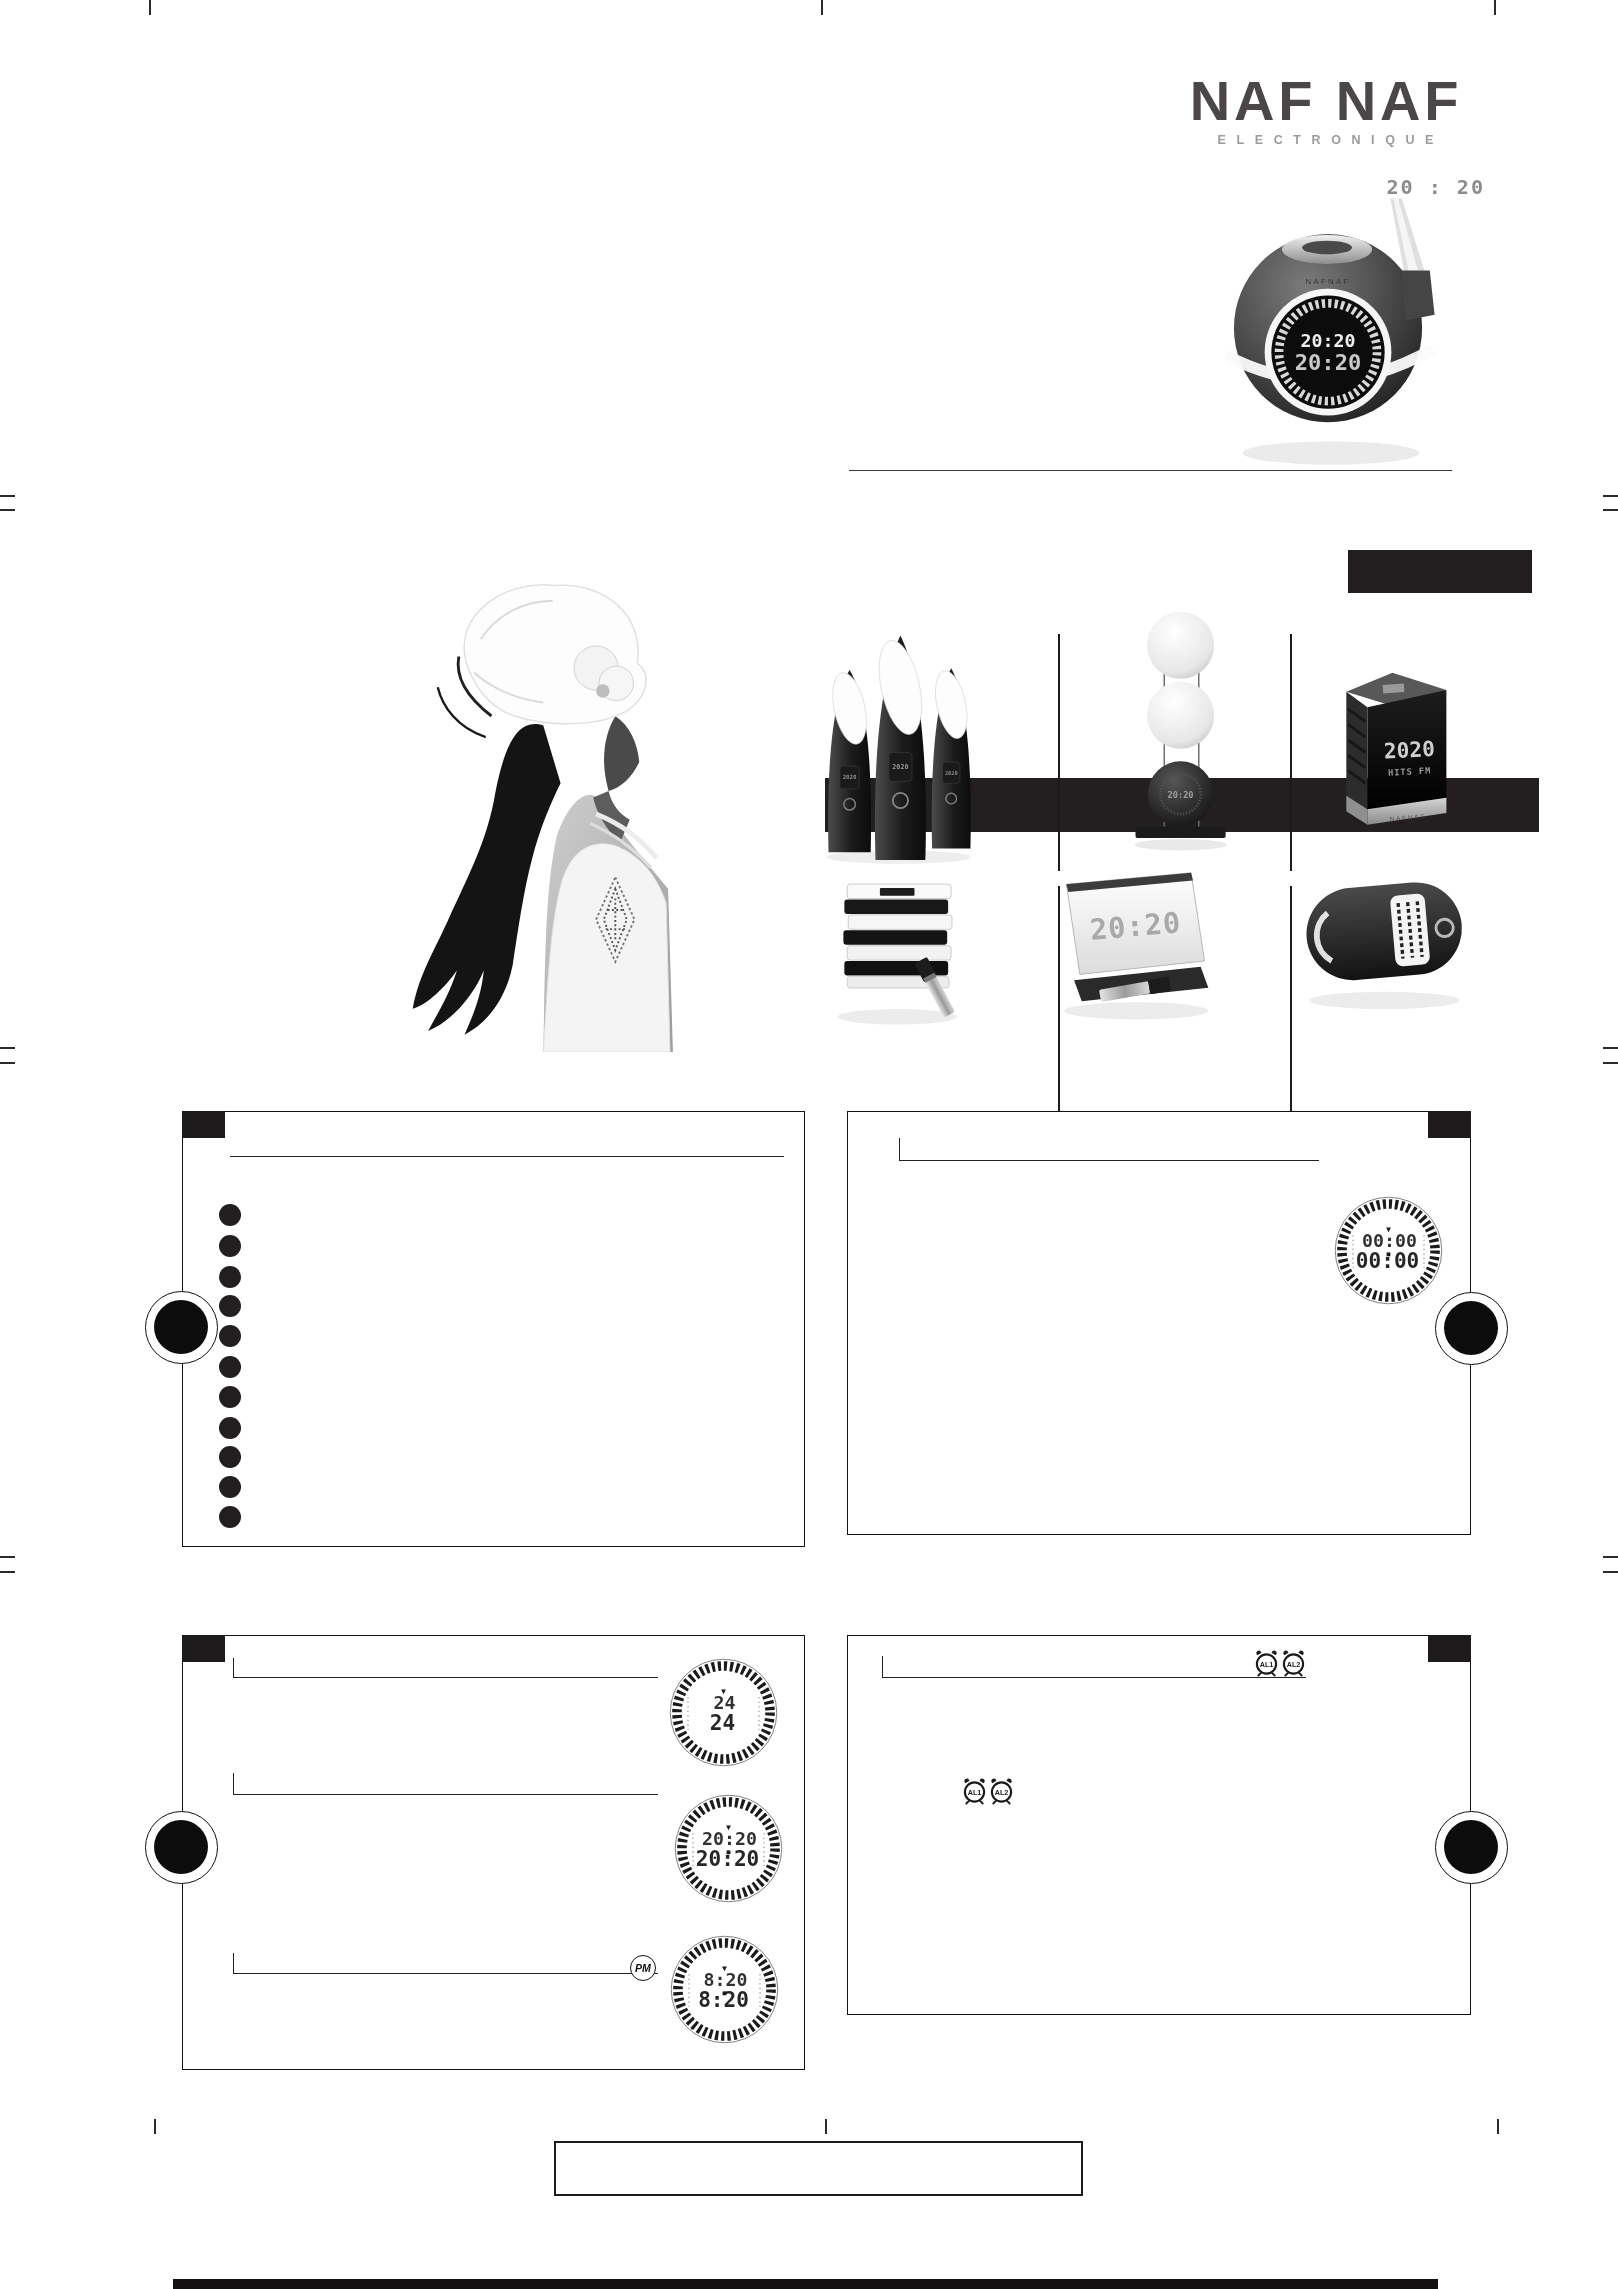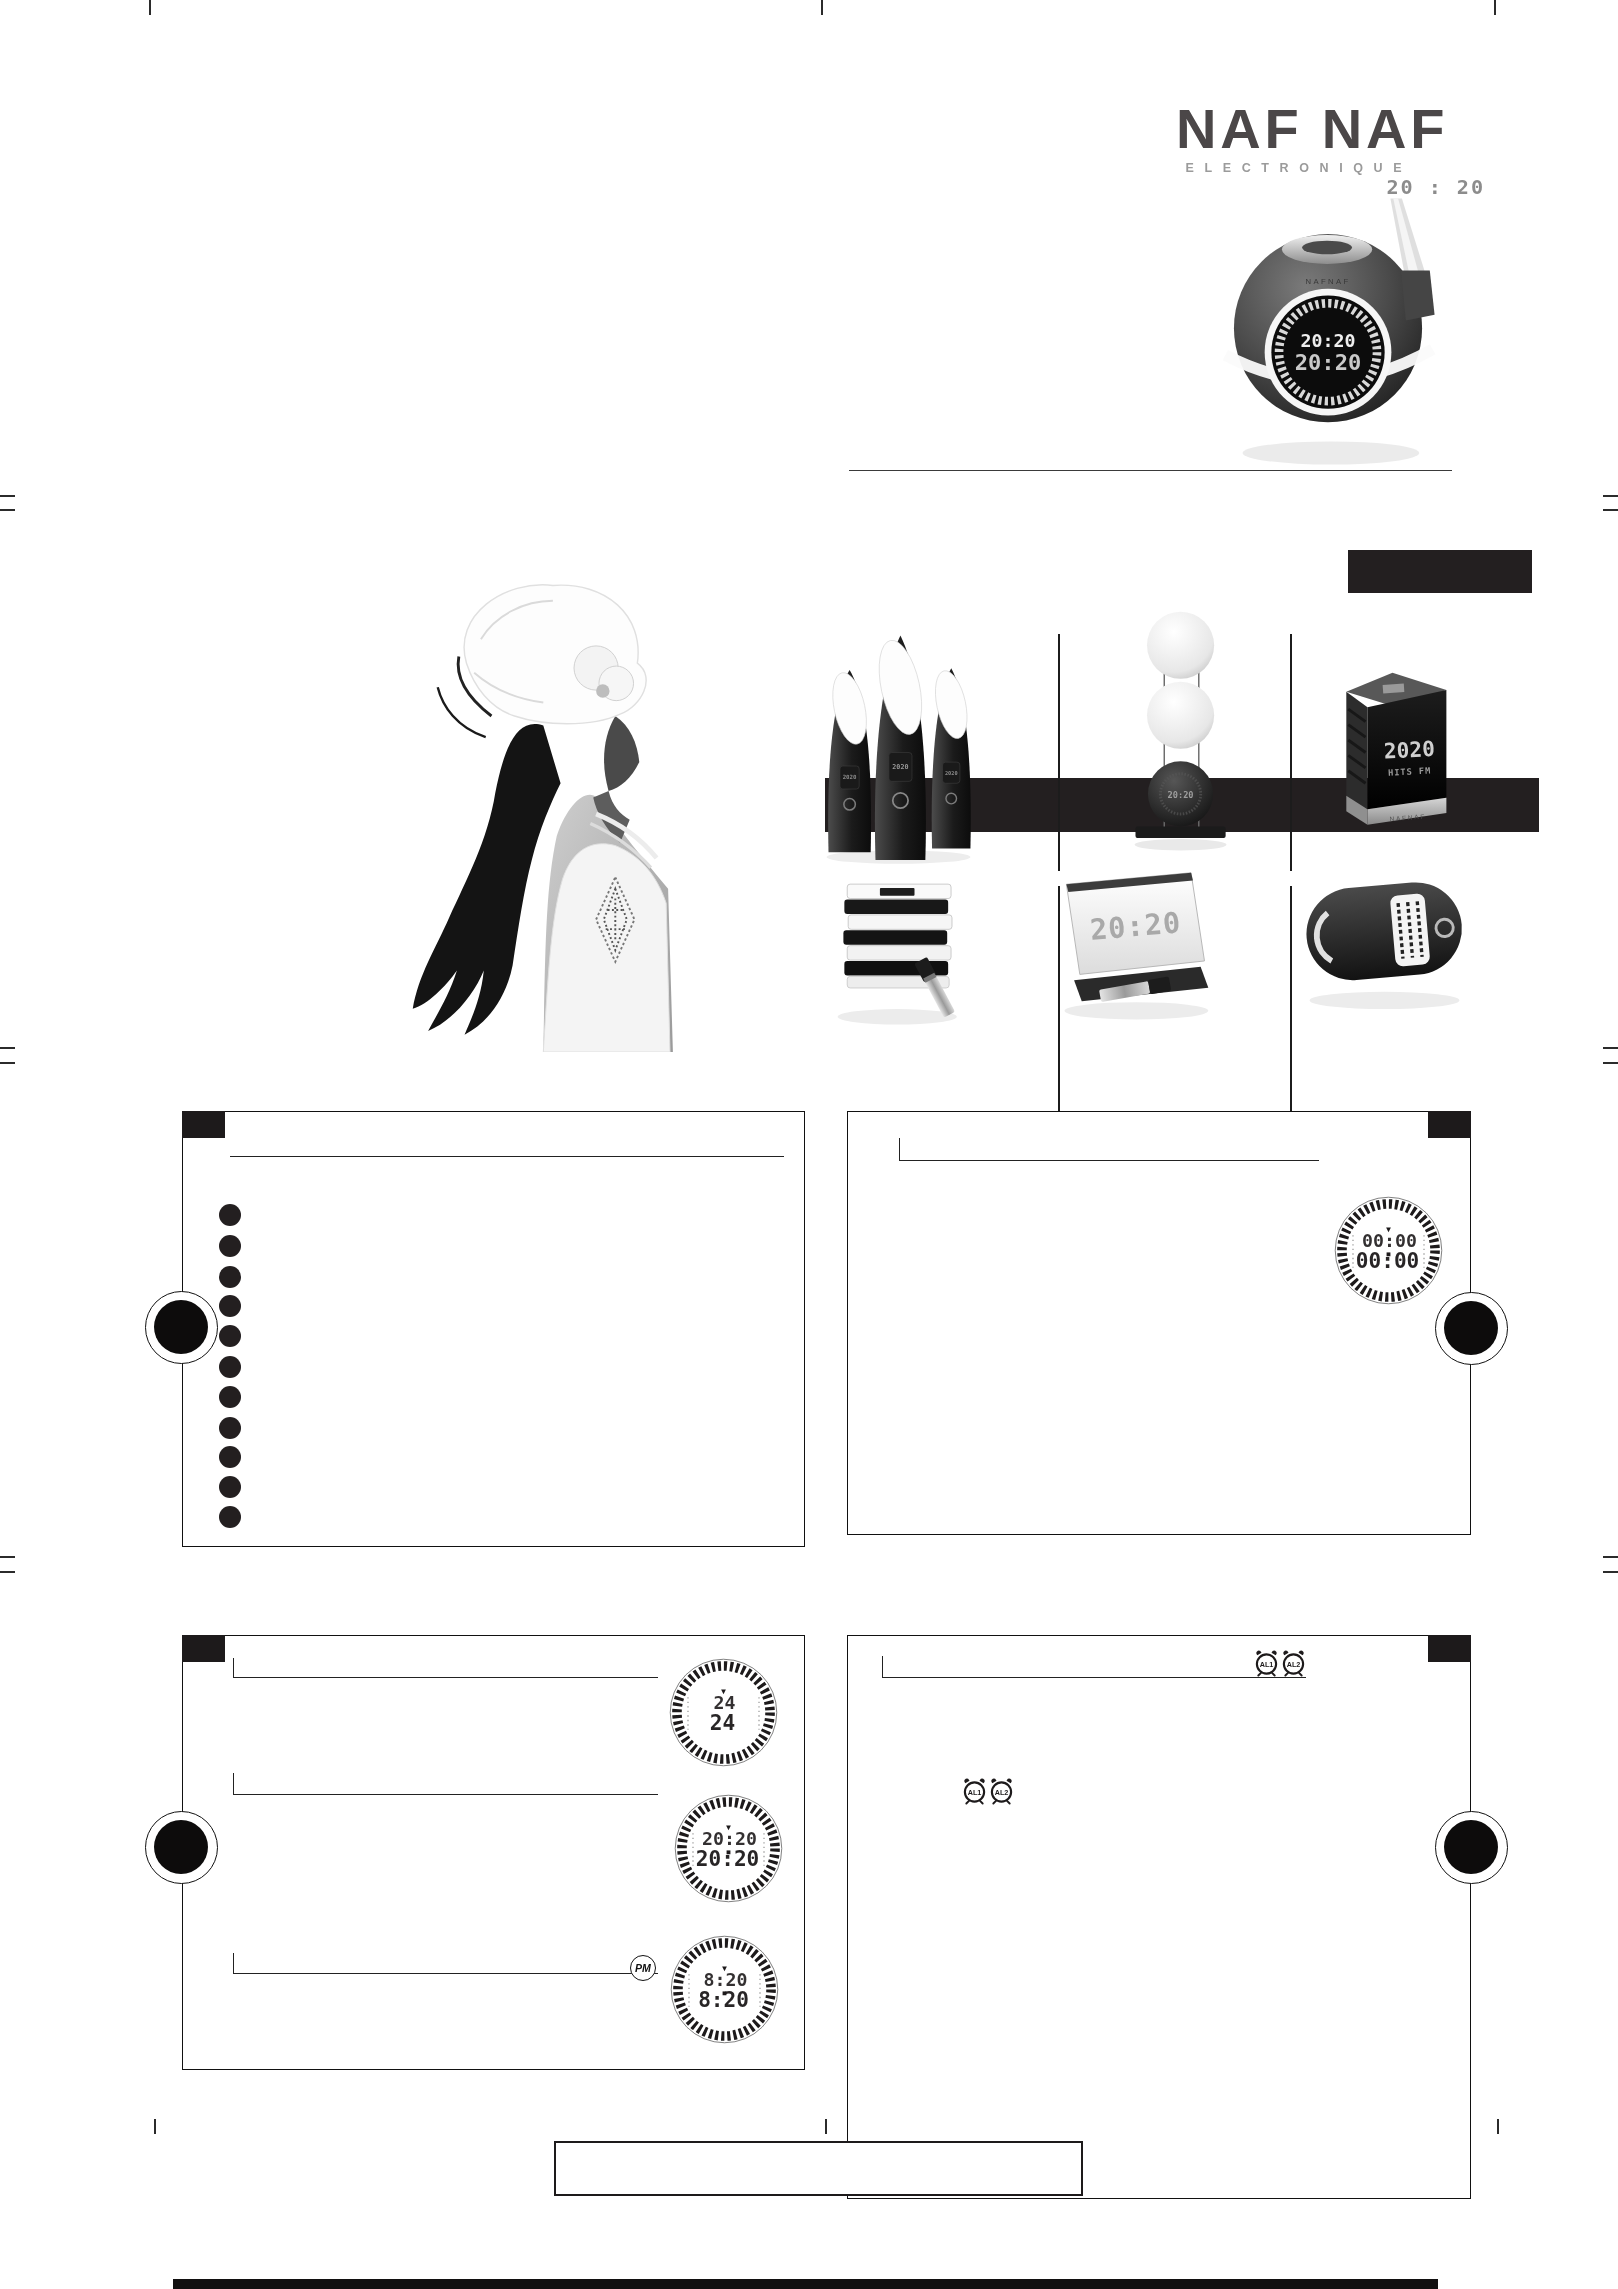--- a/index.html
+++ b/index.html
@@ -3,21 +3,21 @@
 <meta charset="utf-8">
 <style>
   html,body{margin:0;padding:0;background:#e8e8e8;}
   #canvas{position:relative;width:1619px;height:2289px;background:#ffffff;overflow:hidden;
           font-family:"Liberation Sans","DejaVu Sans",sans-serif;}
   .abs{position:absolute;}
   
   .cropv{position:absolute;width:1.9px;height:15.4px;background:#2b2b2b;}
   .croph{position:absolute;width:15.4px;height:1.9px;background:#2b2b2b;}
   
-  #logo{position:absolute;left:1176px;top:73px;width:300px;color:#4b4748;margin-top:28px;}
+  #logo{position:absolute;left:1176px;top:73px;width:300px;text-align:center;color:#4b4748;}
   #logo .nafnaf{font-size:56px;font-weight:700;letter-spacing:3.8px;line-height:1;white-space:nowrap;}
   #logo .electro{font-size:12.5px;font-weight:700;letter-spacing:10.6px;color:#9b9b9b;margin-top:3.8px;padding-left:9.6px;}
   
   .rule{position:absolute;background:#3a3a3a;}
   .vdiv{position:absolute;width:1.9px;background:#1c1c1c;}
   .banner{position:absolute;background:#231f20;}
   
   .ibox{position:absolute;border:1px solid #111;background:#fff;box-sizing:border-box;}
   .corner-tab{position:absolute;width:43px;height:27px;background:#1d1a1b;}
   .bracket{position:absolute;border-left:1px solid #222;border-bottom:1px solid #222;}
@@ -341,21 +341,21 @@
       <polygon points="-2.5,-24 2.5,-24 0,-19" fill="#1d1a1b"></polygon>
       <rect x="-2" y="2" width="4" height="4" fill="#1d1a1b"></rect>
       <text class="lcd r1" x="1" y="-4">8:20</text>
       <text class="lcd r2" x="-1" y="18">8:20</text>
     </svg>
     <div class="pm" style="left:447px;top:319px;font-style:italic;">
       <span>PM</span>
     </div>
   </div>
 
-  <div class="ibox" style="left:847px;top:1635px;width:624px;height:564px;">
+  <div class="ibox" style="left:847px;top:1635px;width:624px;height:380px;">
     <div class="corner-tab" style="right:-1px;top:-1px;"></div>
     <div class="bracket" style="left:34px;top:20px;width:423px;height:21px;"></div>
     <svg class="alarm" style="left:406px;top:13.4px;" viewBox="0 0 26 31">
       <path d="M3.5 6.5 Q1 3.5 4 1.8 Q6.4 0.8 7.8 3.8 Z" fill="#1d1a1b"></path>
       <path d="M22.5 6.5 Q25 3.5 22 1.8 Q19.6 0.8 18.2 3.8 Z" fill="#1d1a1b"></path>
       <circle cx="13" cy="15.5" r="10" fill="#fff" stroke="#1d1a1b" stroke-width="2.2"></circle>
       <path d="M4.5 27.5 L7.5 24.5 M21.5 27.5 L18.5 24.5" stroke="#1d1a1b" stroke-width="2" stroke-linecap="round"></path>
       <text x="13" y="18.5" font-size="7.5" font-weight="bold" text-anchor="middle" fill="#1d1a1b">AL1</text>
     </svg>
     <svg class="alarm" style="left:433px;top:13.4px;" viewBox="0 0 26 31">

